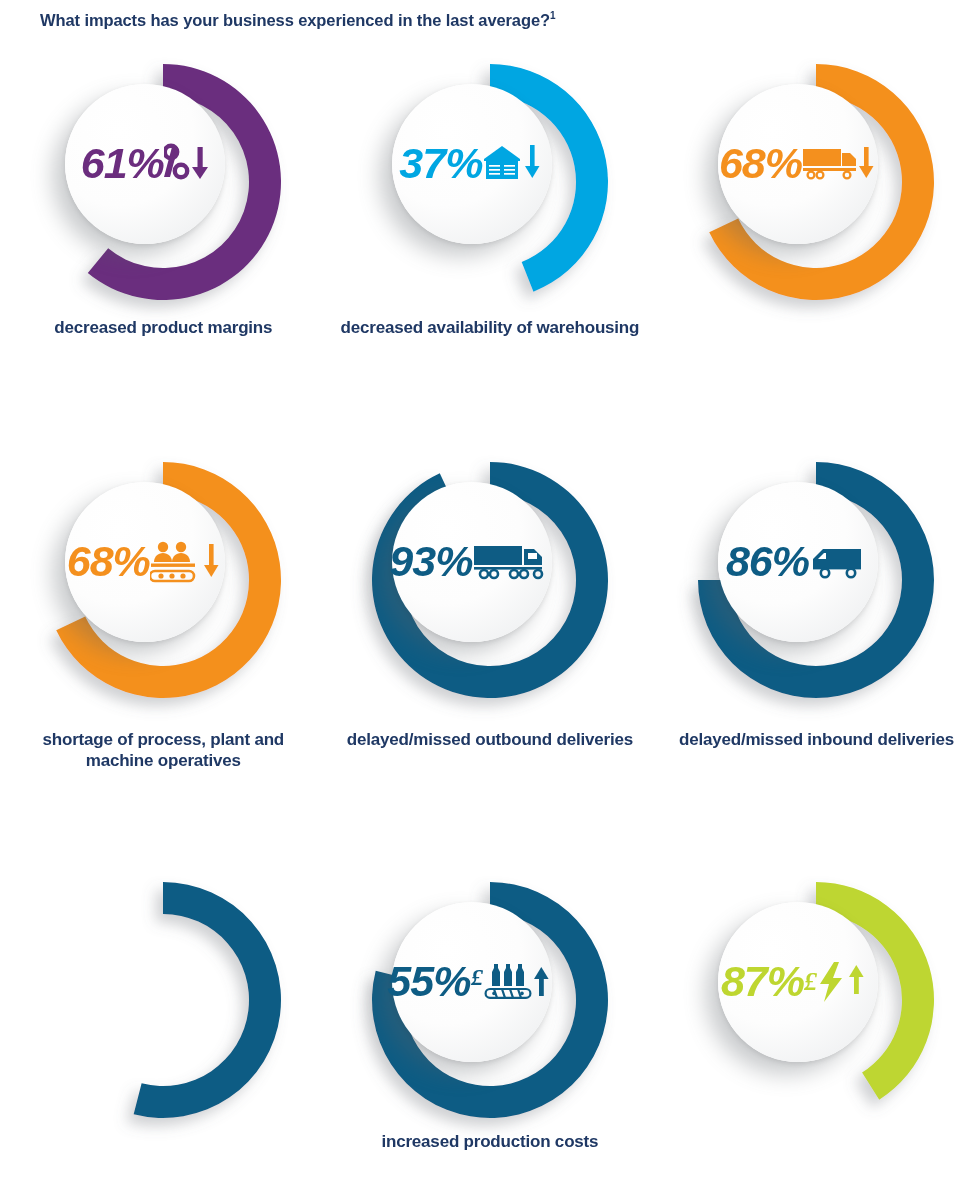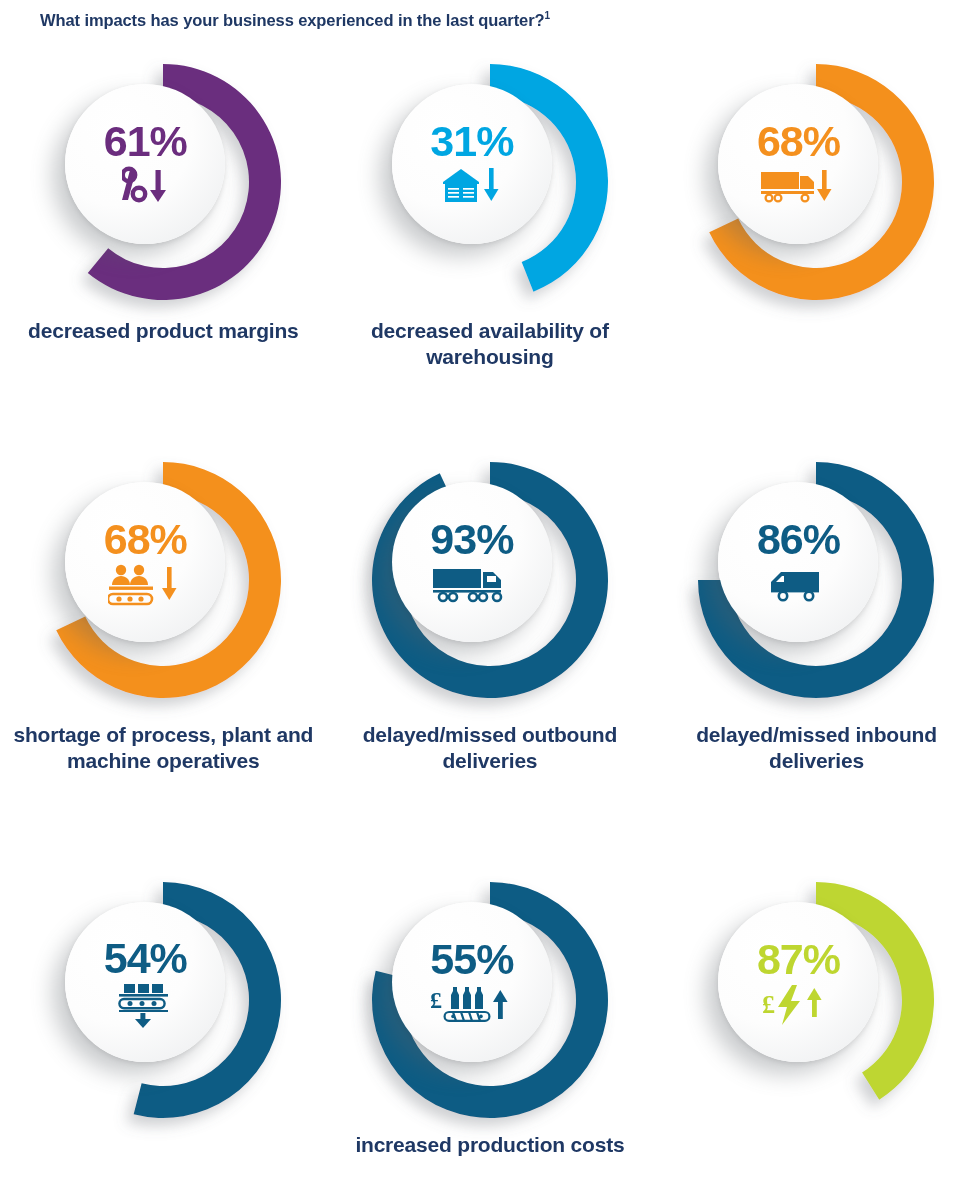--- a/index.html
+++ b/index.html
@@ -64,24 +64,25 @@
   .hub {
     position: absolute;
     width: 160px;
     height: 160px;
     border-radius: 50%;
     left: 22px;
     top: 22px;
     background: radial-gradient(circle at 34% 30%, #ffffff 0%, #fdfdfd 48%, #f2f3f4 78%, #e3e5e7 100%);
     box-shadow: -12px 12px 22px rgba(90,96,104,0.33), 0 2px 5px rgba(0,0,0,0.10);
     display: flex;
-    flex-direction: column;
+    flex-direction: row;
     align-items: center;
     justify-content: center;
     z-index: 3;
+    font-style: italic;
   }
 
   .pct {
     font-weight: bold;
     font-size: 43px;
     line-height: 1;
     letter-spacing: -1px;
     margin-bottom: 2px;
   }
 
@@ -92,34 +93,34 @@
     gap: 3px;
     height: 44px;
   }
   .glyphrow svg { display: block; }
 
   .caption {
     margin-top: 14px;
     text-align: center;
     color: #1F3864;
     font-weight: bold;
-    font-size: 21px;
+    font-size: 17px;
     line-height: 1.22;
     max-width: 300px;
     letter-spacing: -0.2px;
   }
 
   .r1 .caption { margin-top: 16px; }
-  .r2 .caption { margin-top: 22px; }
+  .r2 .caption { margin-top: 30px; }
   .r3 .caption { margin-top: 12px; }
 </style>
 </head>
 <body>
 
-<div class="page-title"><span>What impacts has your business experienced in the last quarter?</span><sup>1</sup></div>
+<div class="page-title"><span>What impacts has your business experienced in the last average?</span><sup>1</sup></div>
 
 <div class="grid">
 
   <div class="cell r1">
     <div class="donut-wrap">
       <svg class="donut-svg" viewBox="0 0 240 240">
         <defs>
           <filter id="sh1" x="-40%" y="-40%" width="190%" height="190%">
             <feDropShadow dx="-7" dy="8" stdDeviation="7" flood-color="#6a6f76" flood-opacity="0.32"></feDropShadow>
           </filter>
@@ -154,21 +155,21 @@
         <defs>
           <filter id="sh2" x="-40%" y="-40%" width="190%" height="190%">
             <feDropShadow dx="-7" dy="8" stdDeviation="7" flood-color="#6a6f76" flood-opacity="0.32"></feDropShadow>
           </filter>
         </defs>
         <g filter="url(#sh2)">
             <path id="arc2" fill="#00A6E2" d="M 120.00000000000001 2 A 118 118 0 0 1 163.43869721679198 229.71362533481368 L 151.6587115308823 199.96077778638963 A 86 86 0 0 0 120 34 Z"></path>
           </g>
       </svg>
       <div class="hub">
-        <div class="pct" style="color:#00A6E2">31%</div>
+        <div class="pct" style="color:#00A6E2">37%</div>
         <div class="glyphrow">
           <svg width="62" height="42" viewBox="0 0 62 42">
               <g fill="#00A6E2">
                 <path d="M2 16 20 3l18 13v2H2z"></path>
                 <rect x="4" y="18" width="32" height="18"></rect>
               </g>
               <g fill="#ffffff">
                 <rect x="7" y="22" width="11" height="1.7"></rect>
                 <rect x="7" y="26" width="11" height="1.7"></rect>
                 <rect x="7" y="30" width="11" height="1.7"></rect>
@@ -338,46 +339,20 @@
       <svg class="donut-svg" viewBox="0 0 240 240">
         <defs>
           <filter id="sh7" x="-40%" y="-40%" width="190%" height="190%">
             <feDropShadow dx="-7" dy="8" stdDeviation="7" flood-color="#6a6f76" flood-opacity="0.32"></feDropShadow>
           </filter>
         </defs>
         <g filter="url(#sh7)">
             <path id="arc7" fill="#0E5C84" d="M 120.00000000000001 2 A 118 118 0 1 1 90.65459331454713 234.29281301317846 L 98.61266970382249 203.29815185706227 A 86 86 0 1 0 120 34 Z"></path>
           </g>
       </svg>
-      <div class="hub">
-        <div class="pct" style="color:#0E5C84">54%</div>
-        <div class="glyphrow" style="flex-direction:column;gap:0;height:46px;">
-          <svg width="56" height="46" viewBox="0 0 56 46">
-              <g fill="#0E5C84">
-                <rect x="7" y="2" width="11" height="9"></rect>
-                <rect x="21" y="2" width="11" height="9"></rect>
-                <rect x="35" y="2" width="11" height="9"></rect>
-                <rect x="2" y="12" width="49" height="2.6"></rect>
-              </g>
-              <g fill="none" stroke="#0E5C84" stroke-width="2.4">
-                <path d="M7 17h36a4.6 4.6 0 0 1 0 9.2H7a4.6 4.6 0 0 1 0-9.2z"></path>
-              </g>
-              <g fill="#0E5C84">
-                <circle cx="13" cy="21.6" r="2.5"></circle>
-                <circle cx="25" cy="21.6" r="2.5"></circle>
-                <circle cx="37" cy="21.6" r="2.5"></circle>
-                <rect x="2" y="28" width="49" height="2"></rect>
-              </g>
-              <g fill="#0E5C84">
-                <rect x="23.4" y="31" width="5" height="8"></rect>
-                <path d="M18 37h16l-8 9z"></path>
-              </g>
-            </svg>
-        </div>
-      </div>
     </div>
   </div>
 
   <div class="cell r3">
     <div class="donut-wrap">
       <svg class="donut-svg" viewBox="0 0 240 240">
         <defs>
           <filter id="sh8" x="-40%" y="-40%" width="190%" height="190%">
             <feDropShadow dx="-7" dy="8" stdDeviation="7" flood-color="#6a6f76" flood-opacity="0.32"></feDropShadow>
           </filter>

